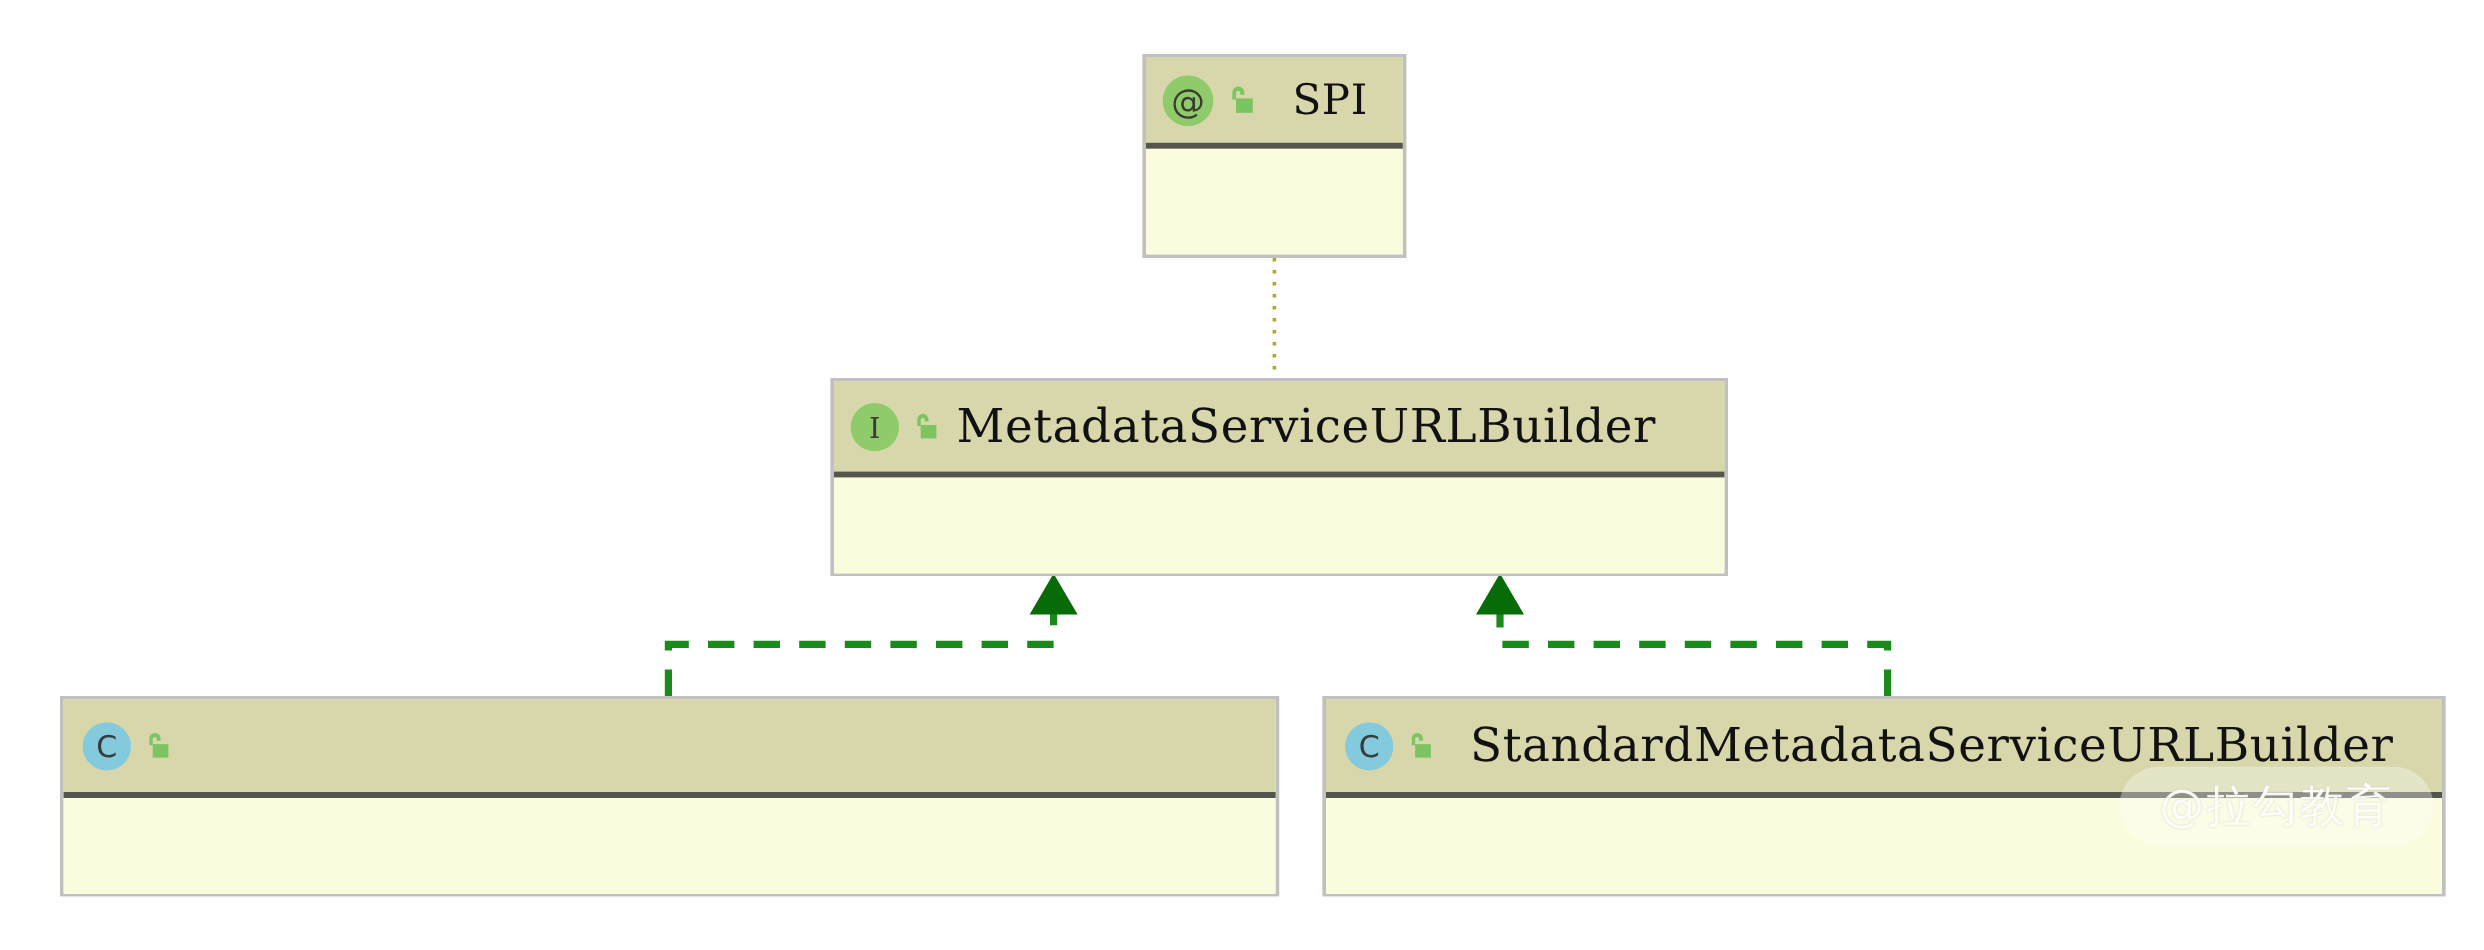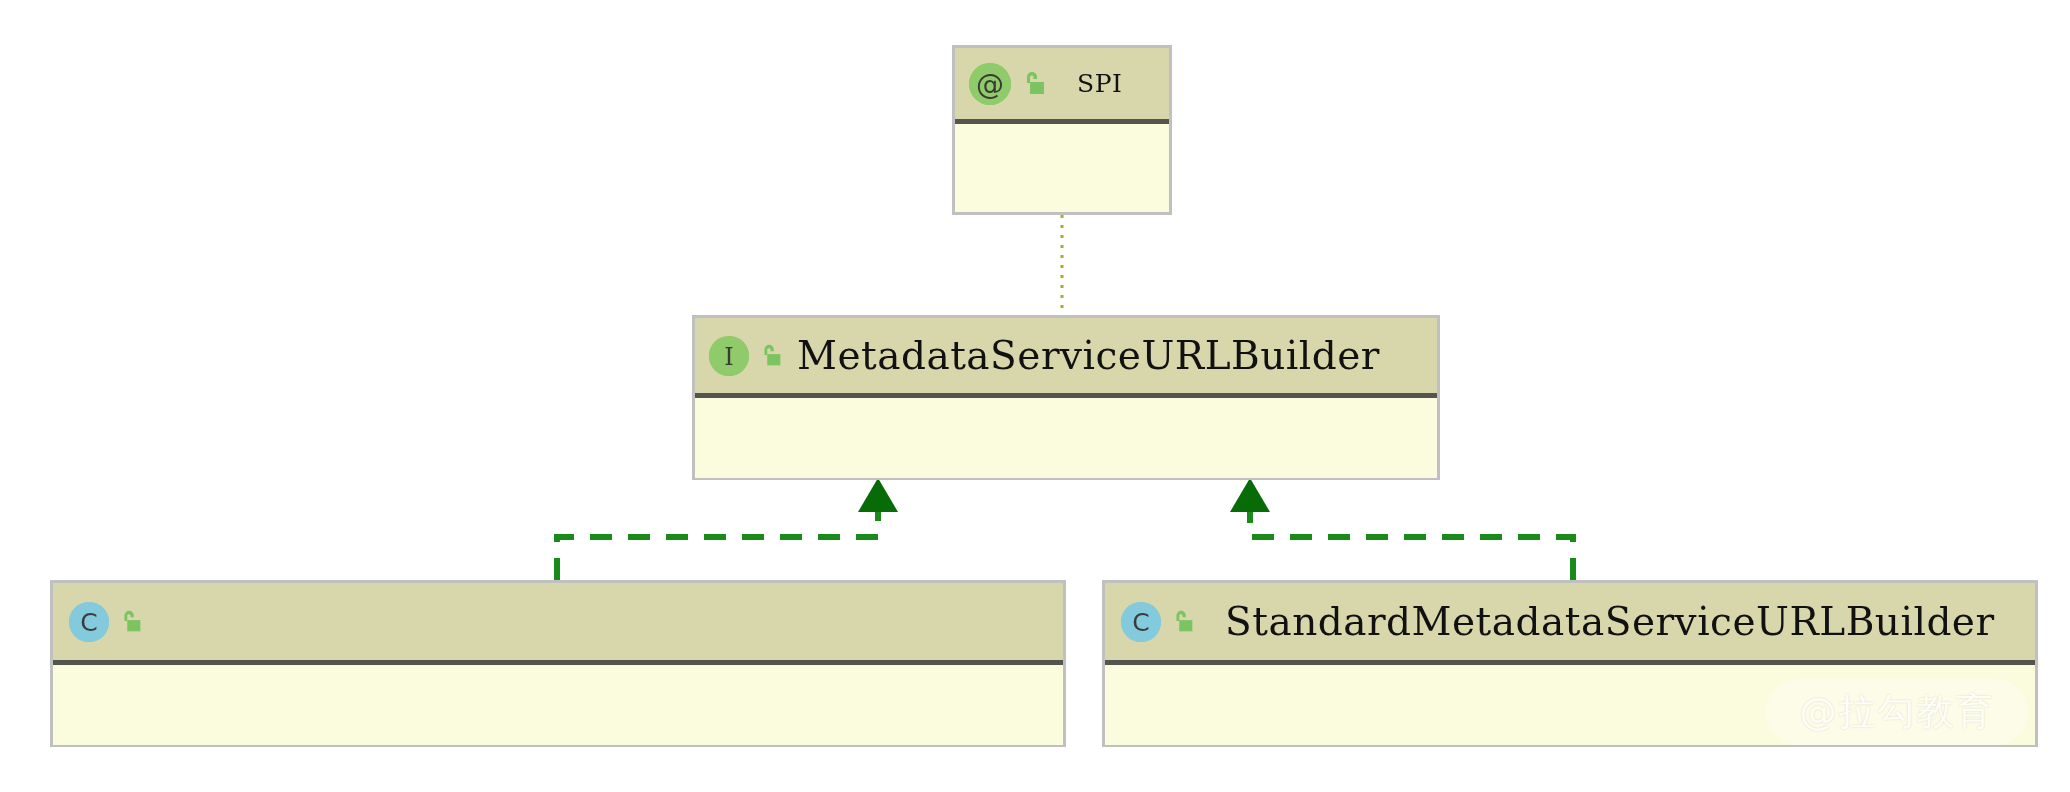--- a/index.html
+++ b/index.html
@@ -77,21 +77,21 @@
     letter-spacing: 0.5px;
   }
 
   
   #node-spi {
     left: 952px; top: 45px; width: 220px; height: 170px;
   }
   #node-spi .uml-header { height: 76px; padding-left: 14px; }
   #node-spi .stereo-icon { width: 42px; height: 42px; background: #8fcb6a; }
   #node-spi .lock-icon { width: 30px; height: 30px; margin-left: 8px; }
-  #node-spi .uml-title { font-size: 25px; margin-left: 28px; text-align: center; }
+  #node-spi .uml-title { font-size: 35px; margin-left: 28px; text-align: center; }
   #node-spi .uml-body { height: 88px; }
 
   
   #node-interface {
     left: 692px; top: 315px; width: 748px; height: 165px;
   }
   #node-interface .uml-header { height: 80px; padding-left: 14px; }
   #node-interface .stereo-icon { width: 40px; height: 40px; background: #8fcb6a; }
   #node-interface .lock-icon { width: 28px; height: 28px; margin-left: 8px; }
   #node-interface .uml-title { font-size: 39px; margin-left: 12px; }
@@ -115,21 +115,21 @@
   #node-standard .stereo-icon { width: 40px; height: 40px; background: #83cadd; }
   #node-standard .lock-icon { width: 28px; height: 28px; margin-left: 8px; }
   #node-standard .uml-title { font-size: 39px; margin-left: 28px; }
   #node-standard .uml-body { height: 80px; }
 
   
   #watermark {
     position: absolute;
     z-index: 3;
     left: 1766px;
-    top: 679px;
+    top: 639px;
     width: 262px;
     height: 66px;
     border-radius: 33px;
     background: rgba(255,255,255,0.34);
     display: flex;
     align-items: center;
     justify-content: center;
     pointer-events: none;
   }
   #watermark span {

